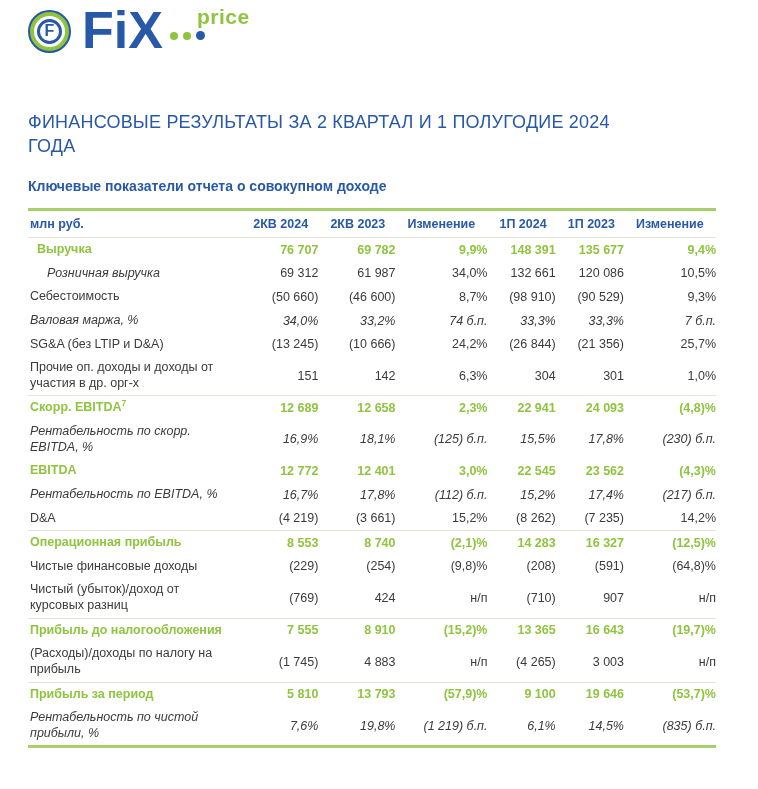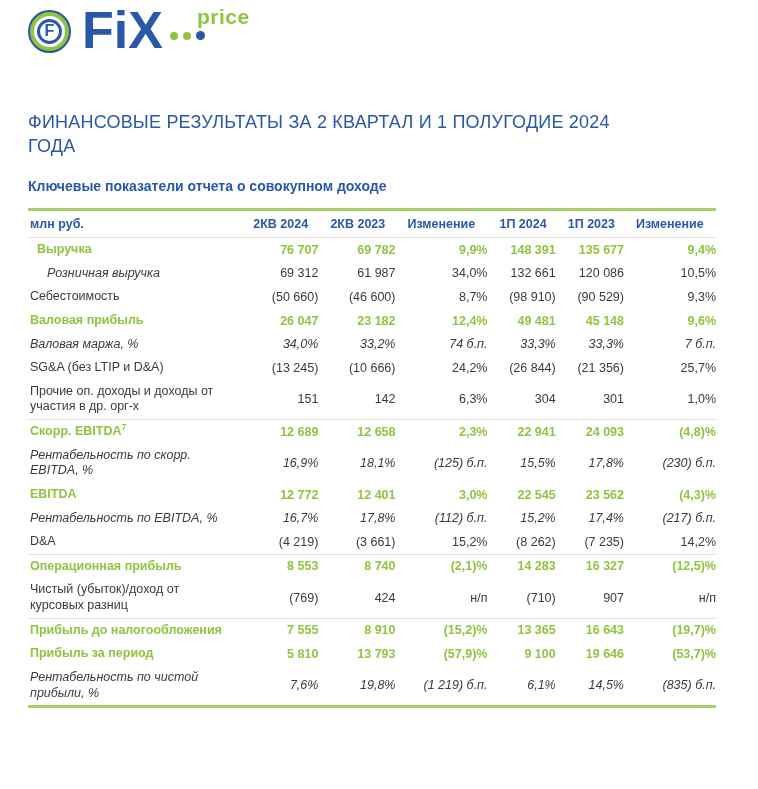--- a/index.html
+++ b/index.html
@@ -134,29 +134,20 @@
         </tr>
         <tr class="style-regular">
     <td class="label"><span>Себестоимость</span></td>
   <td>(50 660)</td>
           <td>(46 600)</td>
           <td>8,7%</td>
           <td>(98 910)</td>
           <td>(90 529)</td>
           <td>9,3%</td>
         </tr>
-        <tr class="style-green">
-    <td class="label"><span>Валовая прибыль</span></td>
-  <td>26 047</td>
-          <td>23 182</td>
-          <td>12,4%</td>
-          <td>49 481</td>
-          <td>45 148</td>
-          <td>9,6%</td>
-        </tr>
         <tr class="style-italic">
     <td class="label"><span>Валовая маржа, %</span></td>
   <td>34,0%</td>
           <td>33,2%</td>
           <td>74 б.п.</td>
           <td>33,3%</td>
           <td>33,3%</td>
           <td>7 б.п.</td>
         </tr>
         <tr class="style-regular">
@@ -224,38 +215,56 @@
         </tr>
         <tr class="style-green">
     <td class="label"><span>Операционная прибыль</span></td>
   <td>8 553</td>
           <td>8 740</td>
           <td>(2,1)%</td>
           <td>14 283</td>
           <td>16 327</td>
           <td>(12,5)%</td>
         </tr>
+        <tr class="style-regular">
+    <td class="label"><span>Чистые финансовые доходы</span></td>
+  <td>(229)</td>
+          <td>(254)</td>
+          <td>(9,8)%</td>
+          <td>(208)</td>
+          <td>(591)</td>
+          <td>(64,8)%</td>
+        </tr>
         <tr class="style-regular divider-after">
     <td class="label"><span>Чистый (убыток)/доход от курсовых разниц</span></td>
   <td>(769)</td>
           <td>424</td>
           <td>н/п</td>
           <td>(710)</td>
           <td>907</td>
           <td>н/п</td>
         </tr>
         <tr class="style-green">
     <td class="label"><span>Прибыль до налогообложения</span></td>
   <td>7 555</td>
           <td>8 910</td>
           <td>(15,2)%</td>
           <td>13 365</td>
           <td>16 643</td>
           <td>(19,7)%</td>
         </tr>
+        <tr class="style-regular divider-after">
+    <td class="label"><span>(Расходы)/доходы по налогу на прибыль</span></td>
+  <td>(1 745)</td>
+          <td>4 883</td>
+          <td>н/п</td>
+          <td>(4 265)</td>
+          <td>3 003</td>
+          <td>н/п</td>
+        </tr>
         <tr class="style-green">
     <td class="label"><span>Прибыль за период</span></td>
   <td>5 810</td>
           <td>13 793</td>
           <td>(57,9)%</td>
           <td>9 100</td>
           <td>19 646</td>
           <td>(53,7)%</td>
         </tr>
         <tr class="style-italic">

